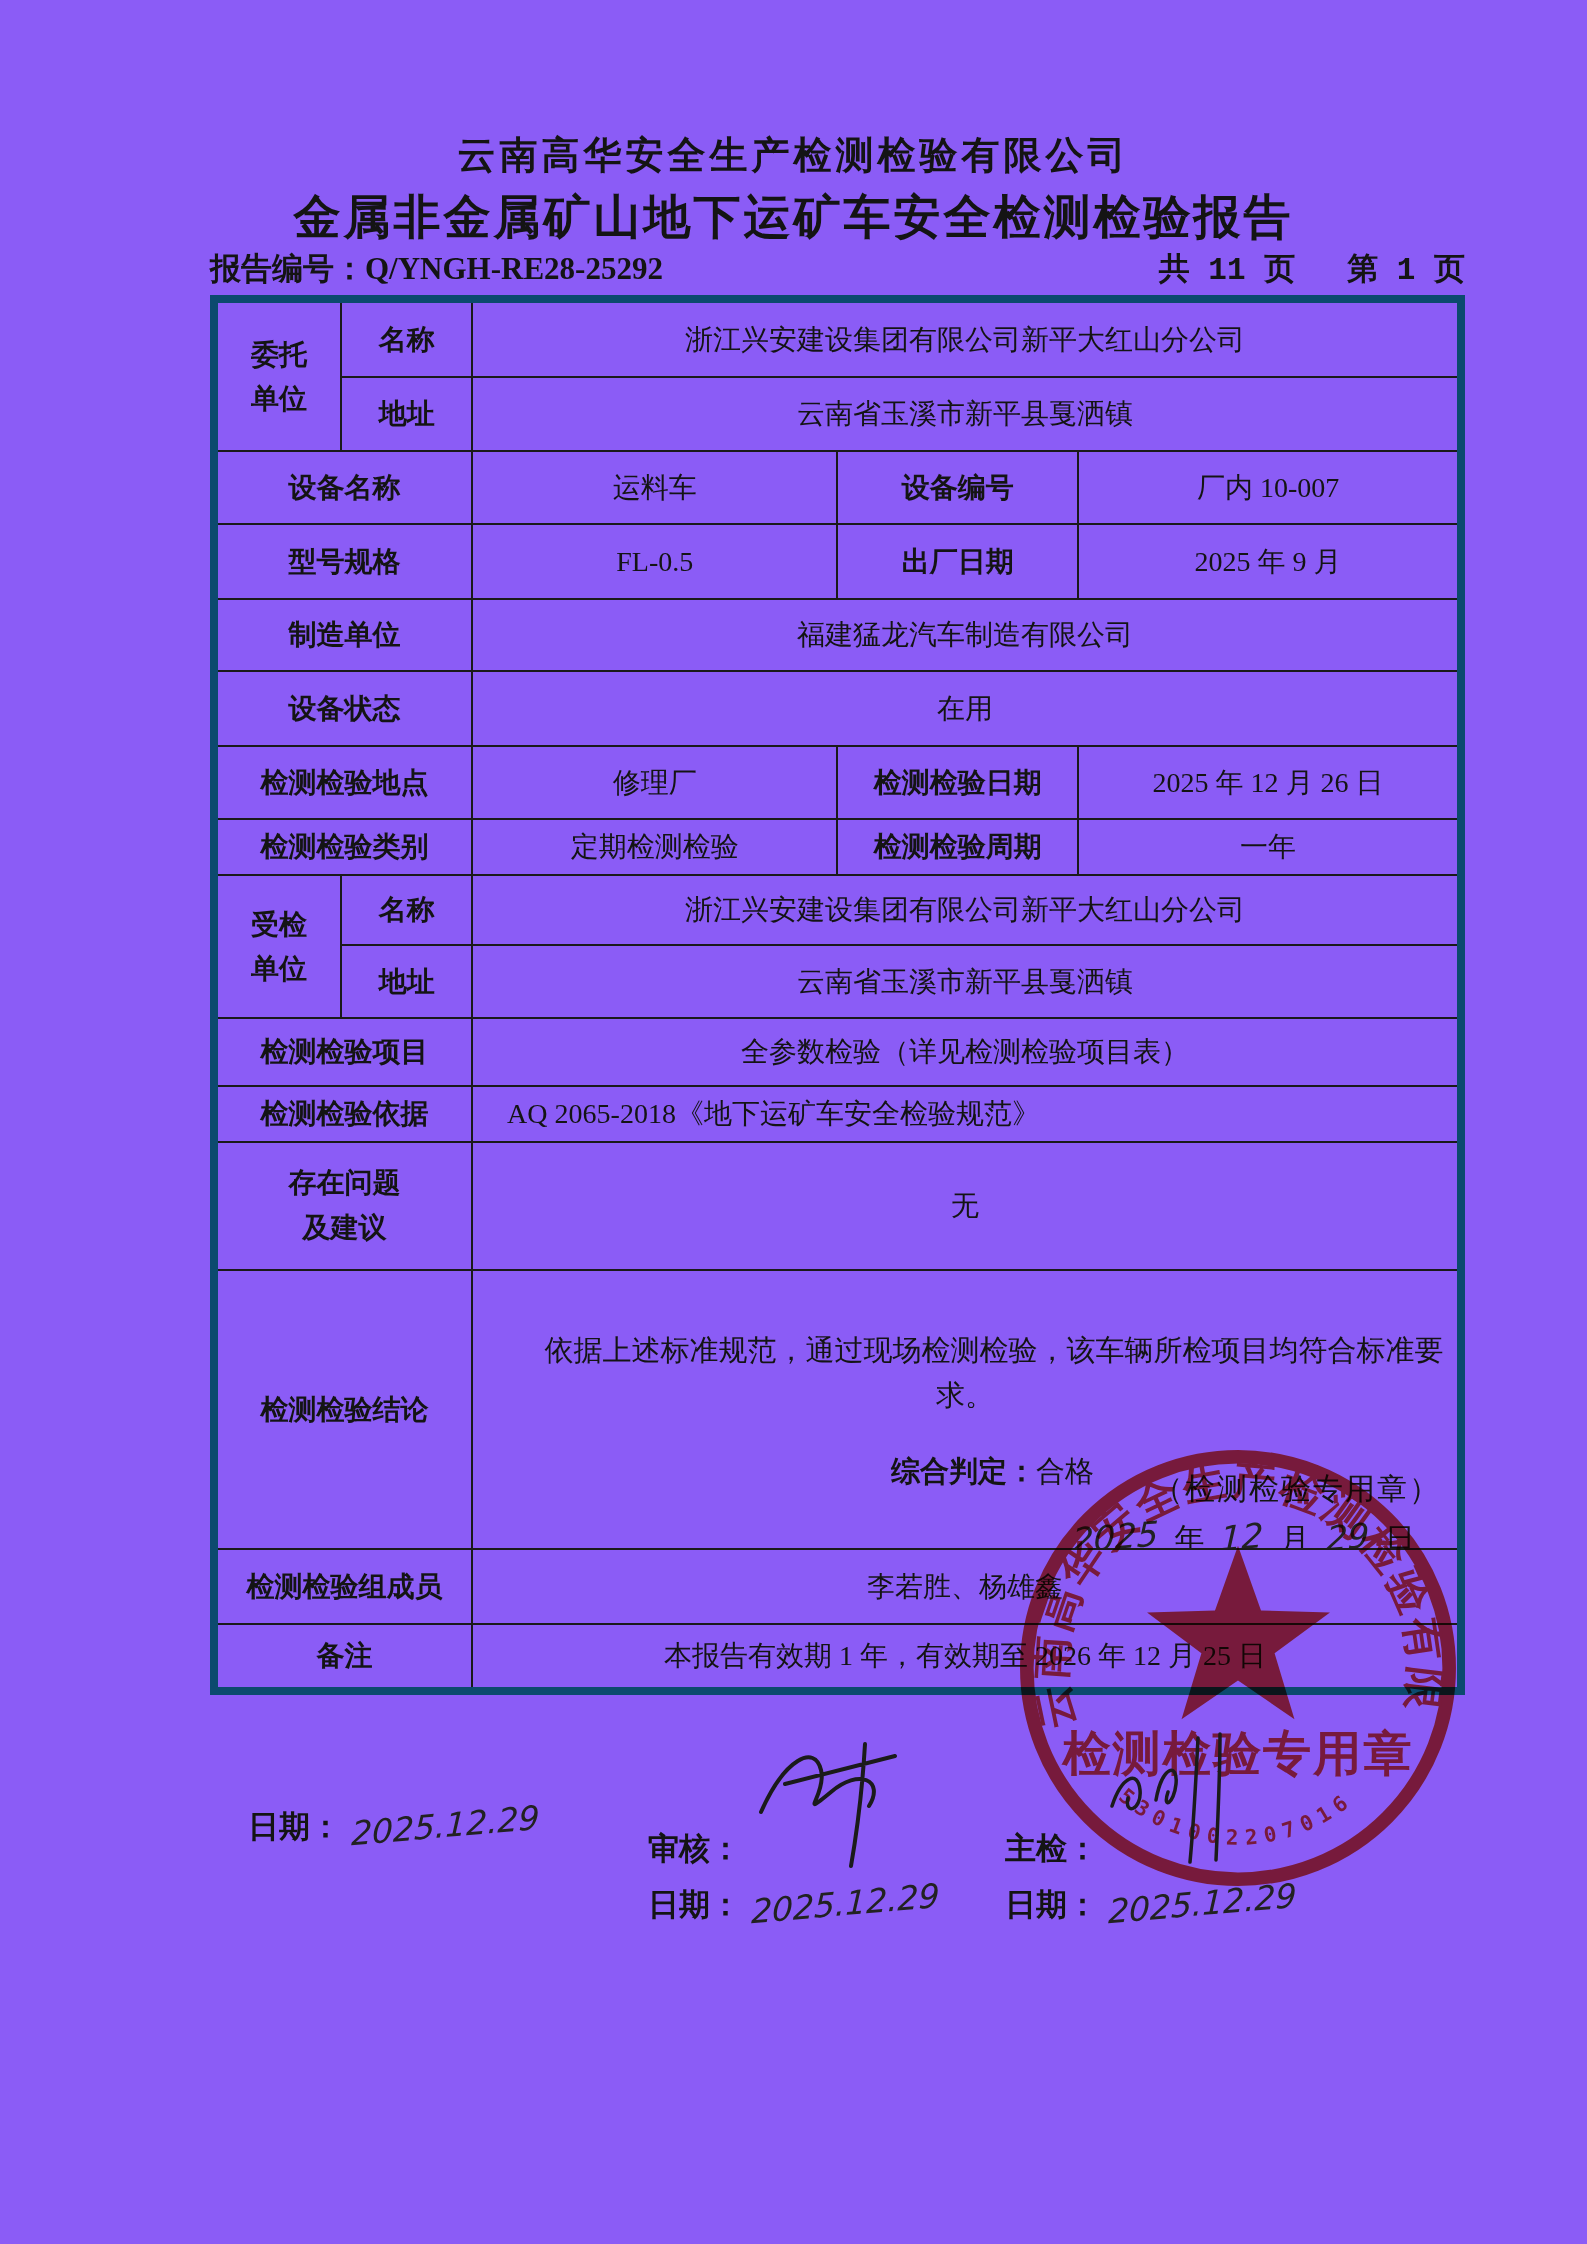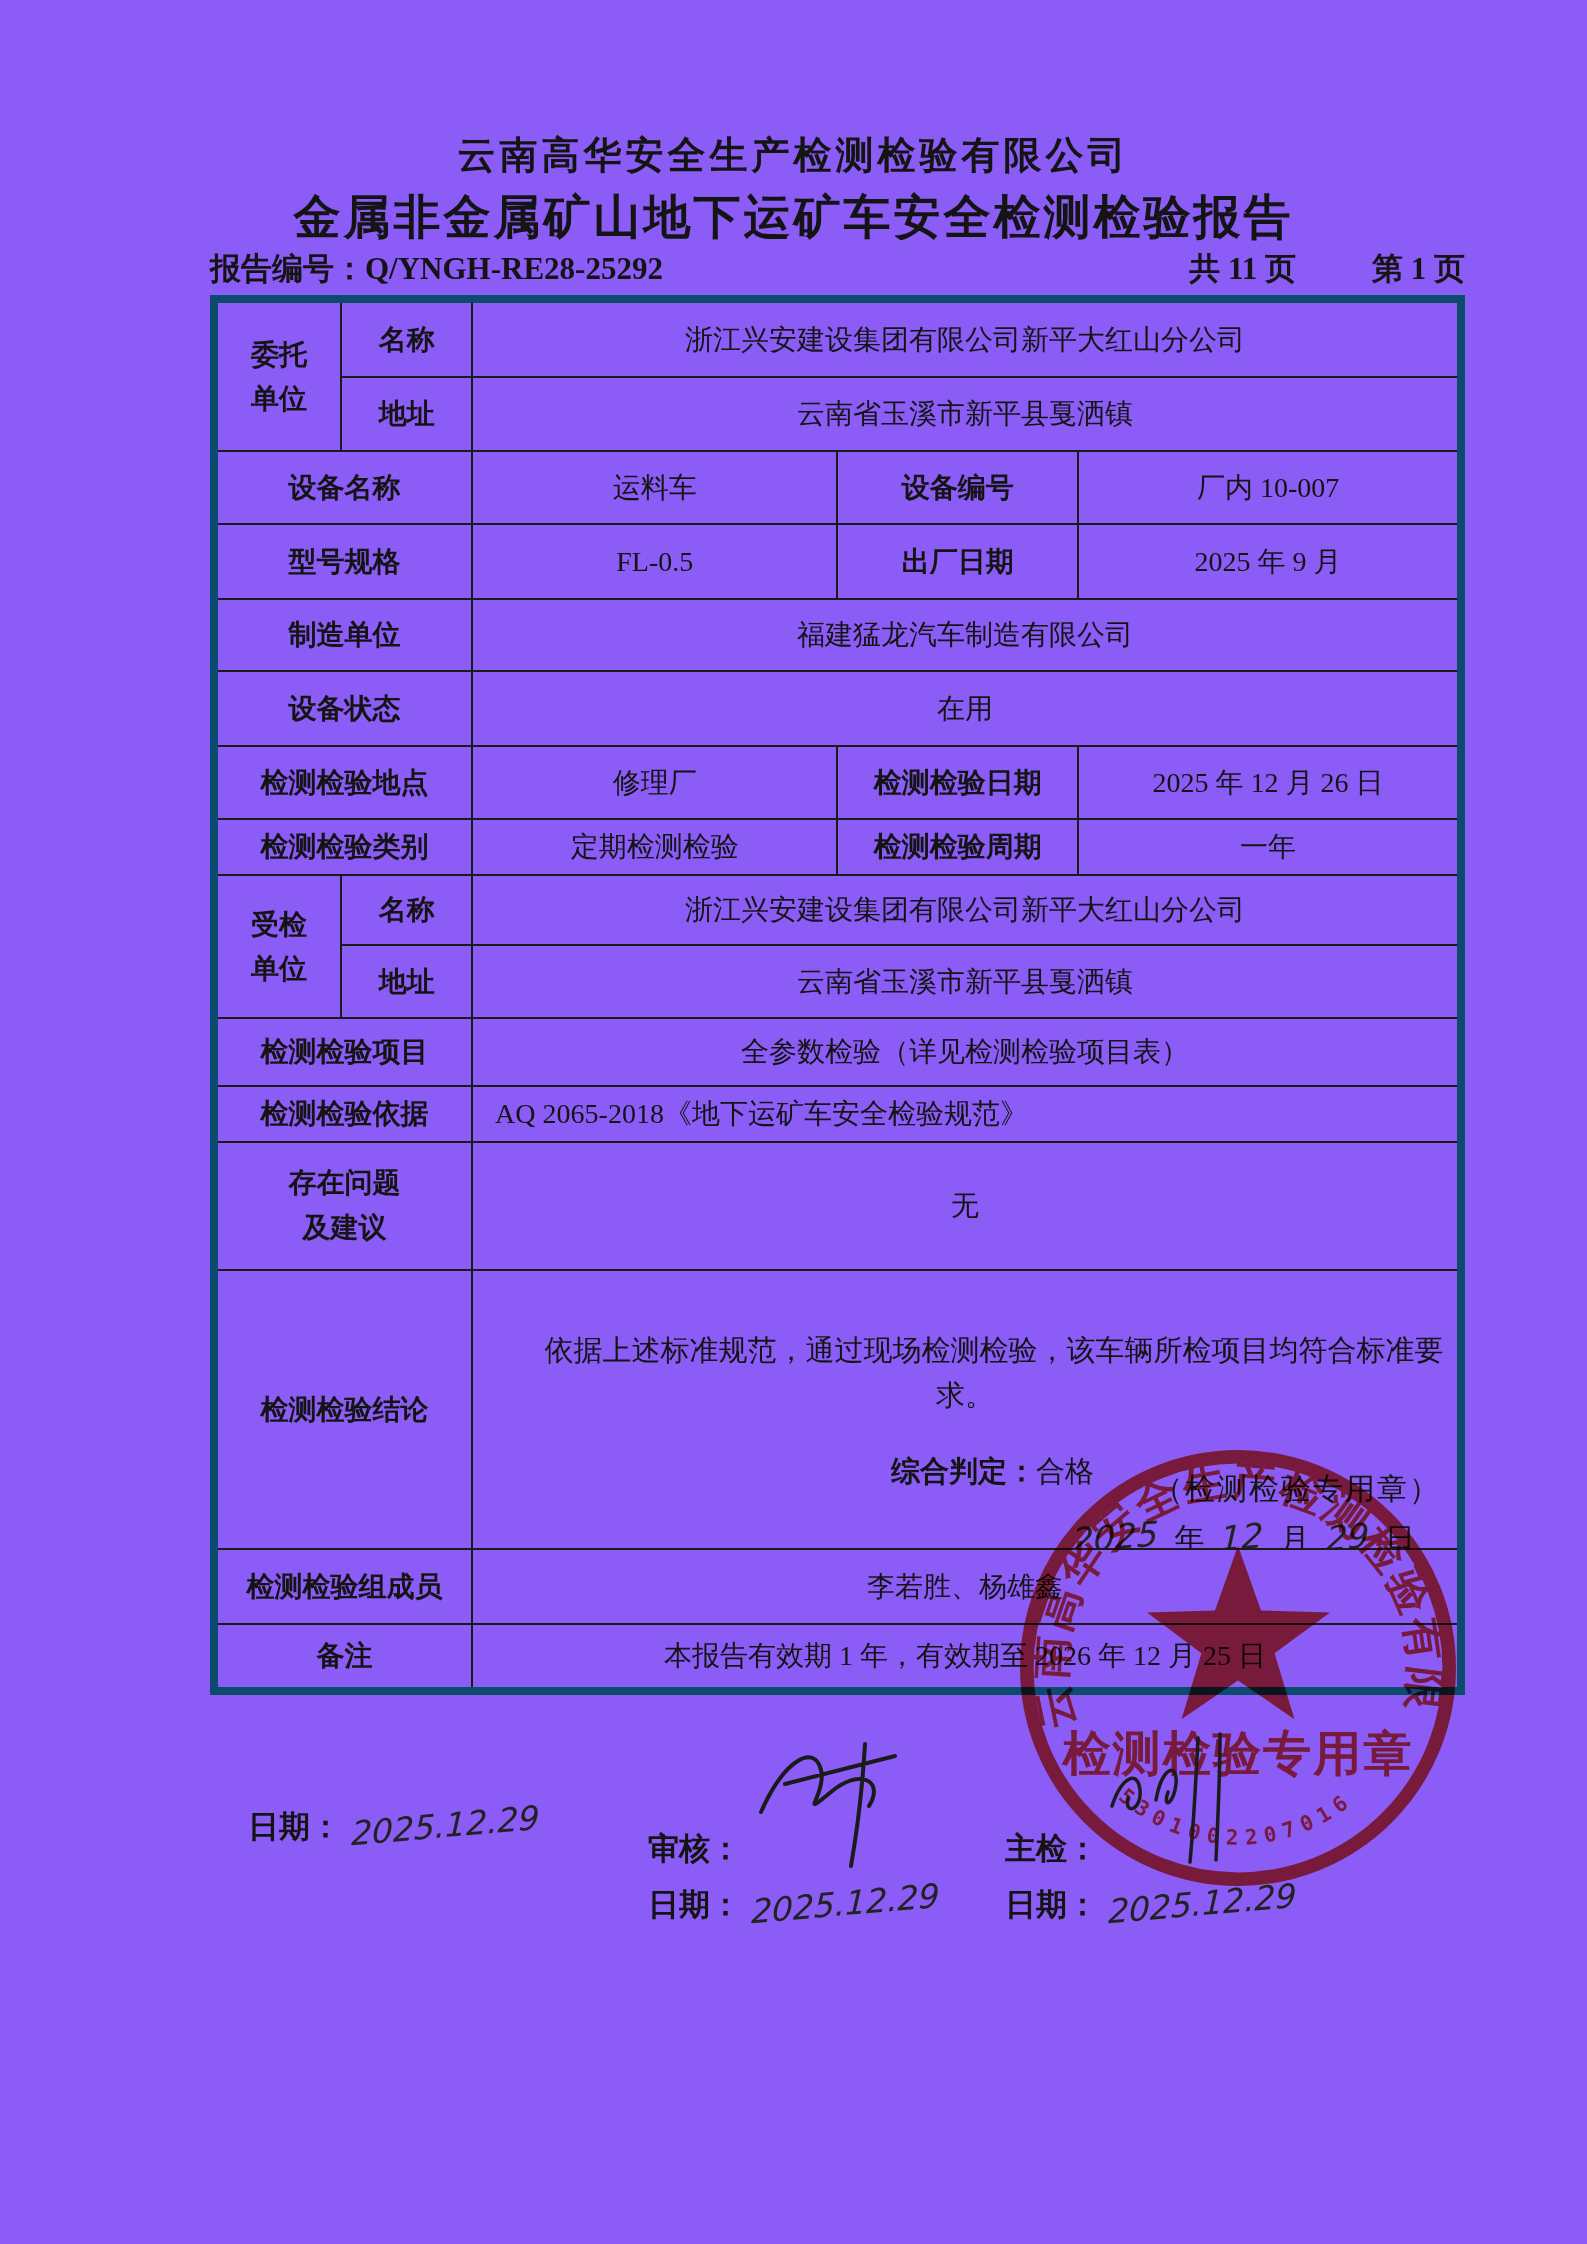--- a/index.html
+++ b/index.html
@@ -6,30 +6,30 @@
   .page{position:relative;width:1587px;height:2244px;background:#8b5cf6;overflow:hidden;
         font-family:"Liberation Serif",serif;color:#141414;}
   
   .company{position:absolute;top:130px;left:0;width:100%;text-align:center;
            font-size:38px;font-weight:bold;letter-spacing:4px;}
   .title{position:absolute;top:186px;left:0;width:100%;text-align:center;
          font-size:47px;font-weight:bold;letter-spacing:3px;}
   .report-line{position:absolute;top:248px;left:210px;width:1255px;display:flex;
                justify-content:space-between;align-items:baseline;
                font-size:31px;font-weight:bold;}
-  .pages{display:flex;gap:76px;}
+  .pages{display:flex;gap:52px;font-family:Liberation Mono, monospace;}
   
   table.info{position:absolute;top:295px;left:210px;width:1255px;
              border-collapse:collapse;table-layout:fixed;
              border:8px solid #0c4a6e;}
   table.info td{border:2px solid #1a1a1a;text-align:center;vertical-align:middle;
                 padding:2px 6px;font-size:28px;line-height:1.35;overflow:hidden;}
   td.lbl{font-family:"Liberation Sans",sans-serif;font-weight:bold;font-size:29px;}
   td.val{font-family:"Liberation Serif",serif;}
-  td.val.left{text-align:left;padding-left:22px;}
+  td.val.left{text-align:left;padding-left:34px;}
   .wrap2{display:inline-block;width:2.2em;word-break:break-all;line-height:1.55;}
   .wrap4{display:inline-block;width:4.35em;word-break:break-all;line-height:1.6;}
   tr.h78{height:78px} tr.h74{height:74px} tr.h73{height:73px} tr.h75{height:75px}
   tr.h72{height:72px} tr.h77{height:56px} tr.h70{height:70px} tr.h68{height:68px}
   tr.h164{height:128px} tr.h279{height:279px} tr.h67{height:67px}
   
   td.concl{position:relative;text-align:left;vertical-align:top;padding:30px 24px 6px 12px;}
   .concl-p{margin:0;text-indent:2em;font-size:29px;line-height:1.55;}
   .verdict{margin:34px 0 0 55px;font-size:29px;}
   .verdict .v-lbl{font-family:"Liberation Sans",sans-serif;font-weight:bold;}

